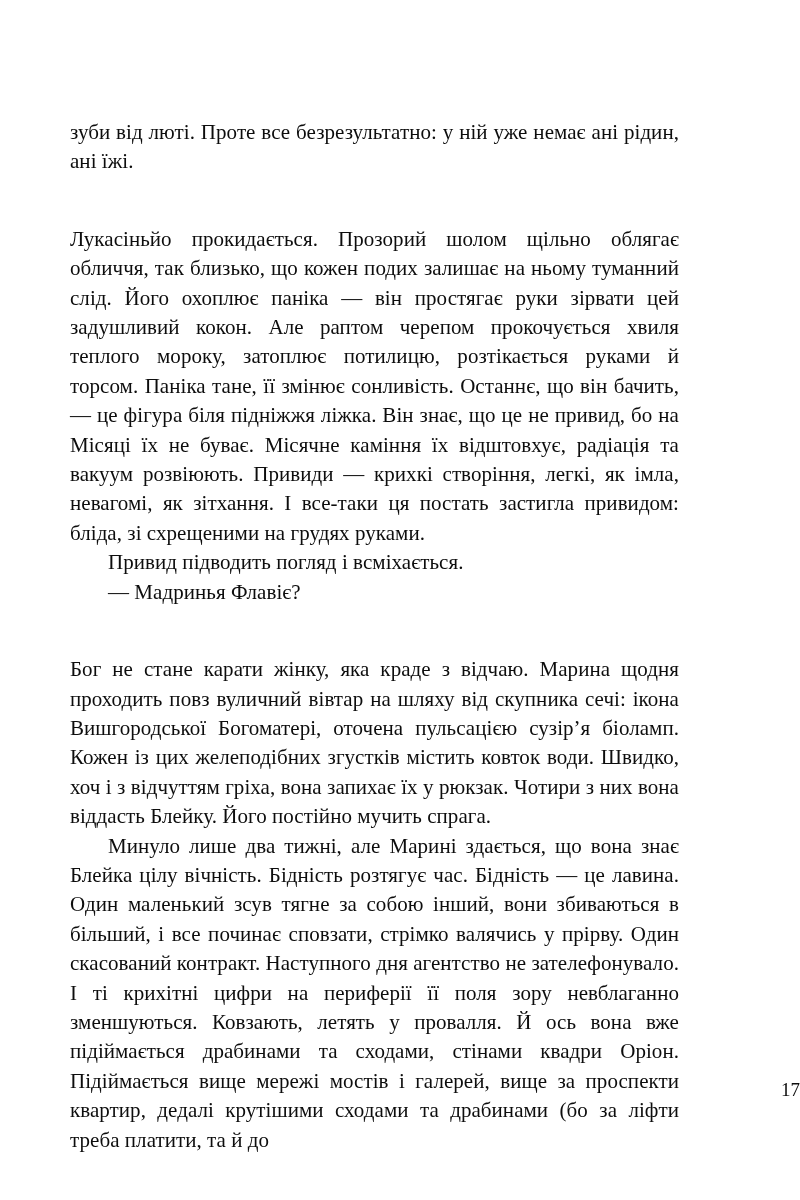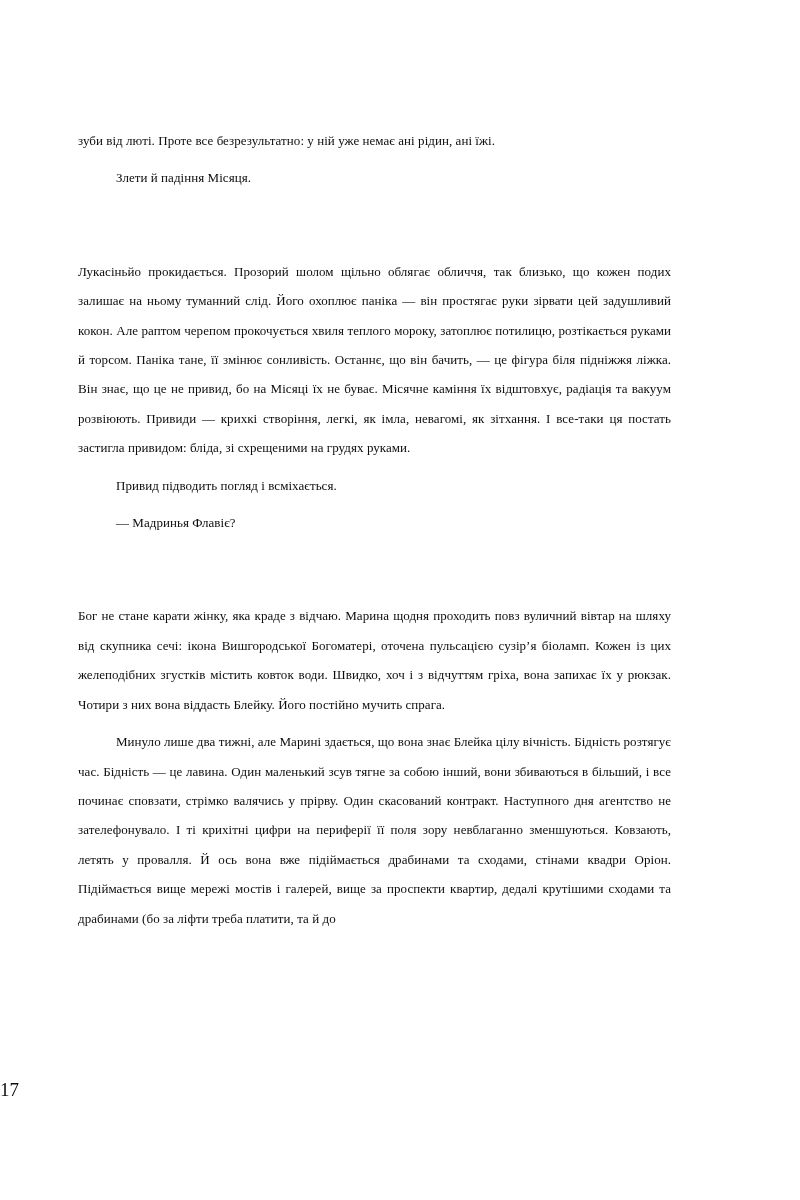--- a/index.html
+++ b/index.html
@@ -20,54 +20,53 @@
     height: 1200px;
     box-sizing: border-box;
   }
   .text-column {
     position: absolute;
     left: 70px;
     top: 118px;
     width: 609px;
   }
   p {
-    margin: 8px;
-    font-size: 13px;
+    margin: 0;
+    font-size: 21px;
     line-height: 29.4px;
     text-align: justify;
     text-justify: inter-word;
     hyphens: manual;
     letter-spacing: 0.05px;
   }
   p.indent {
     text-indent: 38px;
   }
   .gap-block { height: 48px; }
   .folio {
     position: absolute;
     left: 0;
     top: 1078px;
     width: 800px;
-    text-align: left;
+    text-align: right;
     font-size: 19px;
     line-height: 24px;
     font-family: "Liberation Serif", "DejaVu Serif", serif;
     color: #0d0d0d;
   }
 </style>
 </head>
 <body>
 
 <div class="page">
 
   <div class="text-column">
 
     <div>
       <p>зуби від люті. Проте все безрезультатно: у ній уже немає ані рідин, ані їжі.</p>
-      <p class="indent">Злети й падіння Місяця.</p>
     </div>
 
     <div class="gap-block"></div>
 
     <div>
       <p>Лукасіньйо прокидається. Прозорий шолом щільно облягає обличчя, так близько, що кожен подих залишає на ньому туманний слід. Його охоплює паніка — він простягає руки зірвати цей задушливий кокон. Але раптом черепом прокочується хвиля теплого мороку, затоплює потилицю, розтікається руками й торсом. Паніка тане, її змінює сонливість. Останнє, що він бачить, — це фігура біля підніжжя ліжка. Він знає, що це не привид, бо на Місяці їх не буває. Місячне каміння їх відштовхує, радіація та вакуум розвіюють. Привиди — крихкі створіння, легкі, як імла, невагомі, як зітхання. І все-таки ця постать застигла привидом: бліда, зі схрещеними на грудях руками.</p>
       <p class="indent">Привид підводить погляд і всміхається.</p>
       <p class="indent">— Мадринья Флавіє?</p>
     </div>
 

